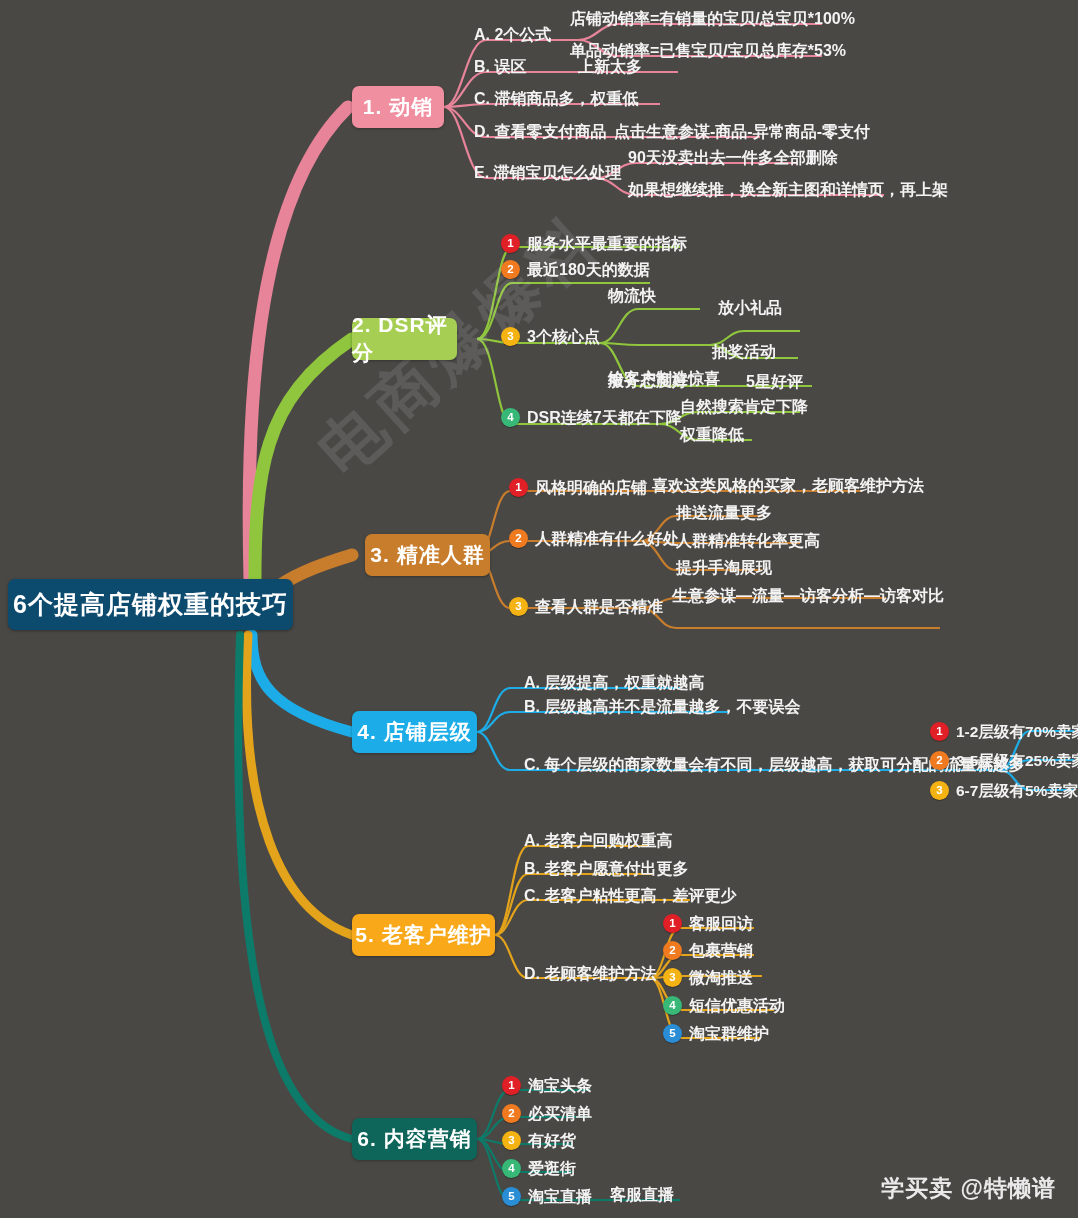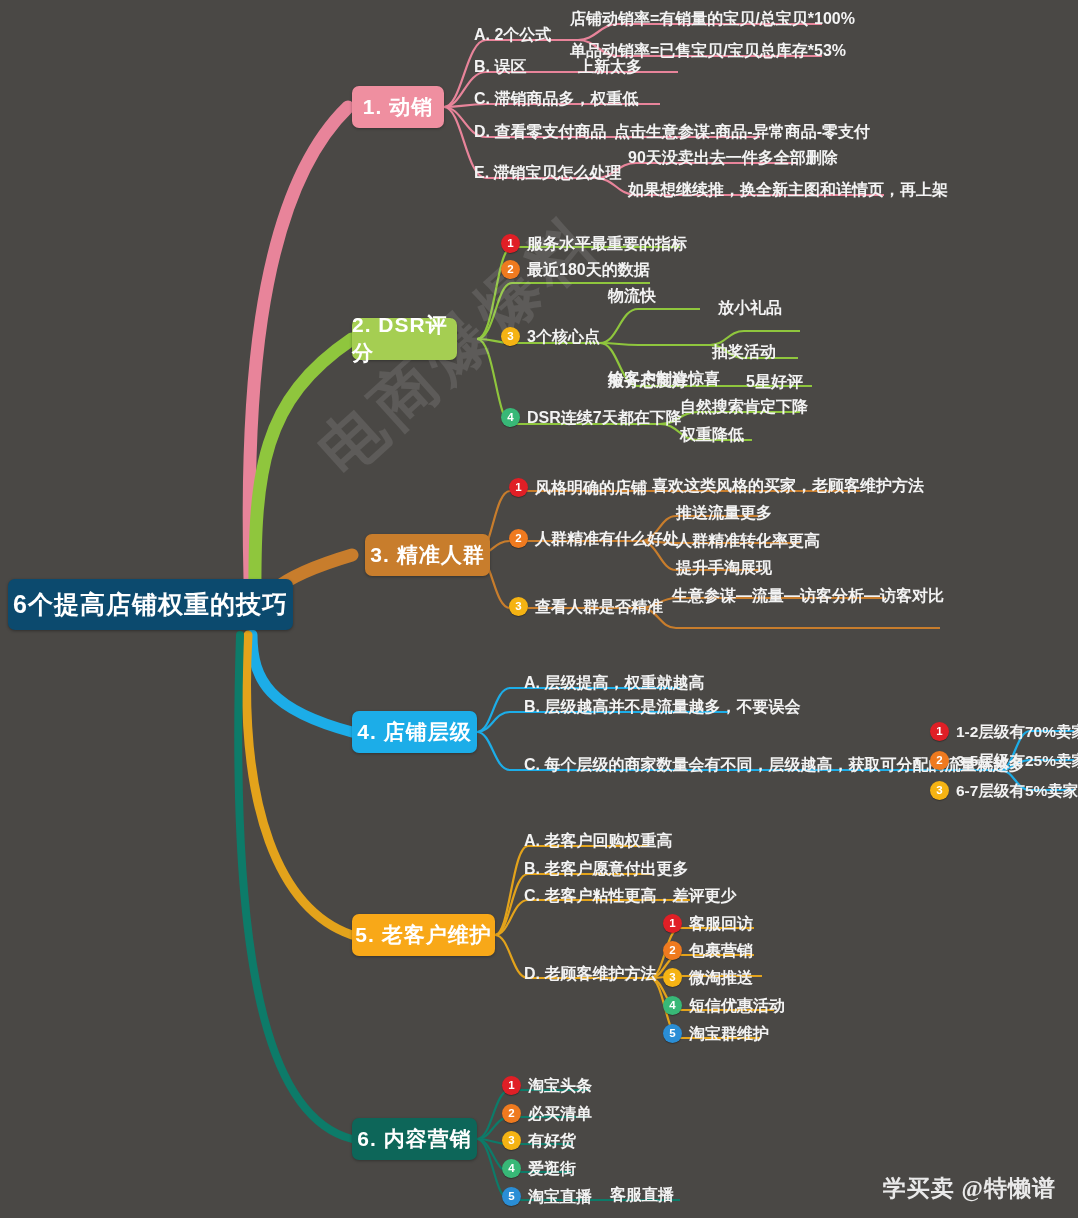--- a/index.html
+++ b/index.html
@@ -17,21 +17,20 @@
     position:absolute; left:300px; top:430px;
     font-size:64px; font-weight:700; letter-spacing:6px;
     color:rgba(225,225,225,0.13);
     transform:rotate(-42deg); transform-origin:left top;
     white-space:nowrap; user-select:none;
   }
   .wm-corner{
     position:absolute; right:22px; bottom:14px;
     font-size:23px; font-weight:700; color:#e9e9e9; letter-spacing:1px;
     white-space:nowrap;
-    font-family:Liberation Serif, serif;
   }
 
   
   .root{
     position:absolute; left:8px; top:579px; width:285px; height:51px;
     background:#0c4a6e; border-radius:7px;
     display:flex; align-items:center; justify-content:center;
     font-size:25px; font-weight:600; letter-spacing:1px; color:#ffffff;
     box-shadow:0 1px 3px rgba(0,0,0,.35);
   }

